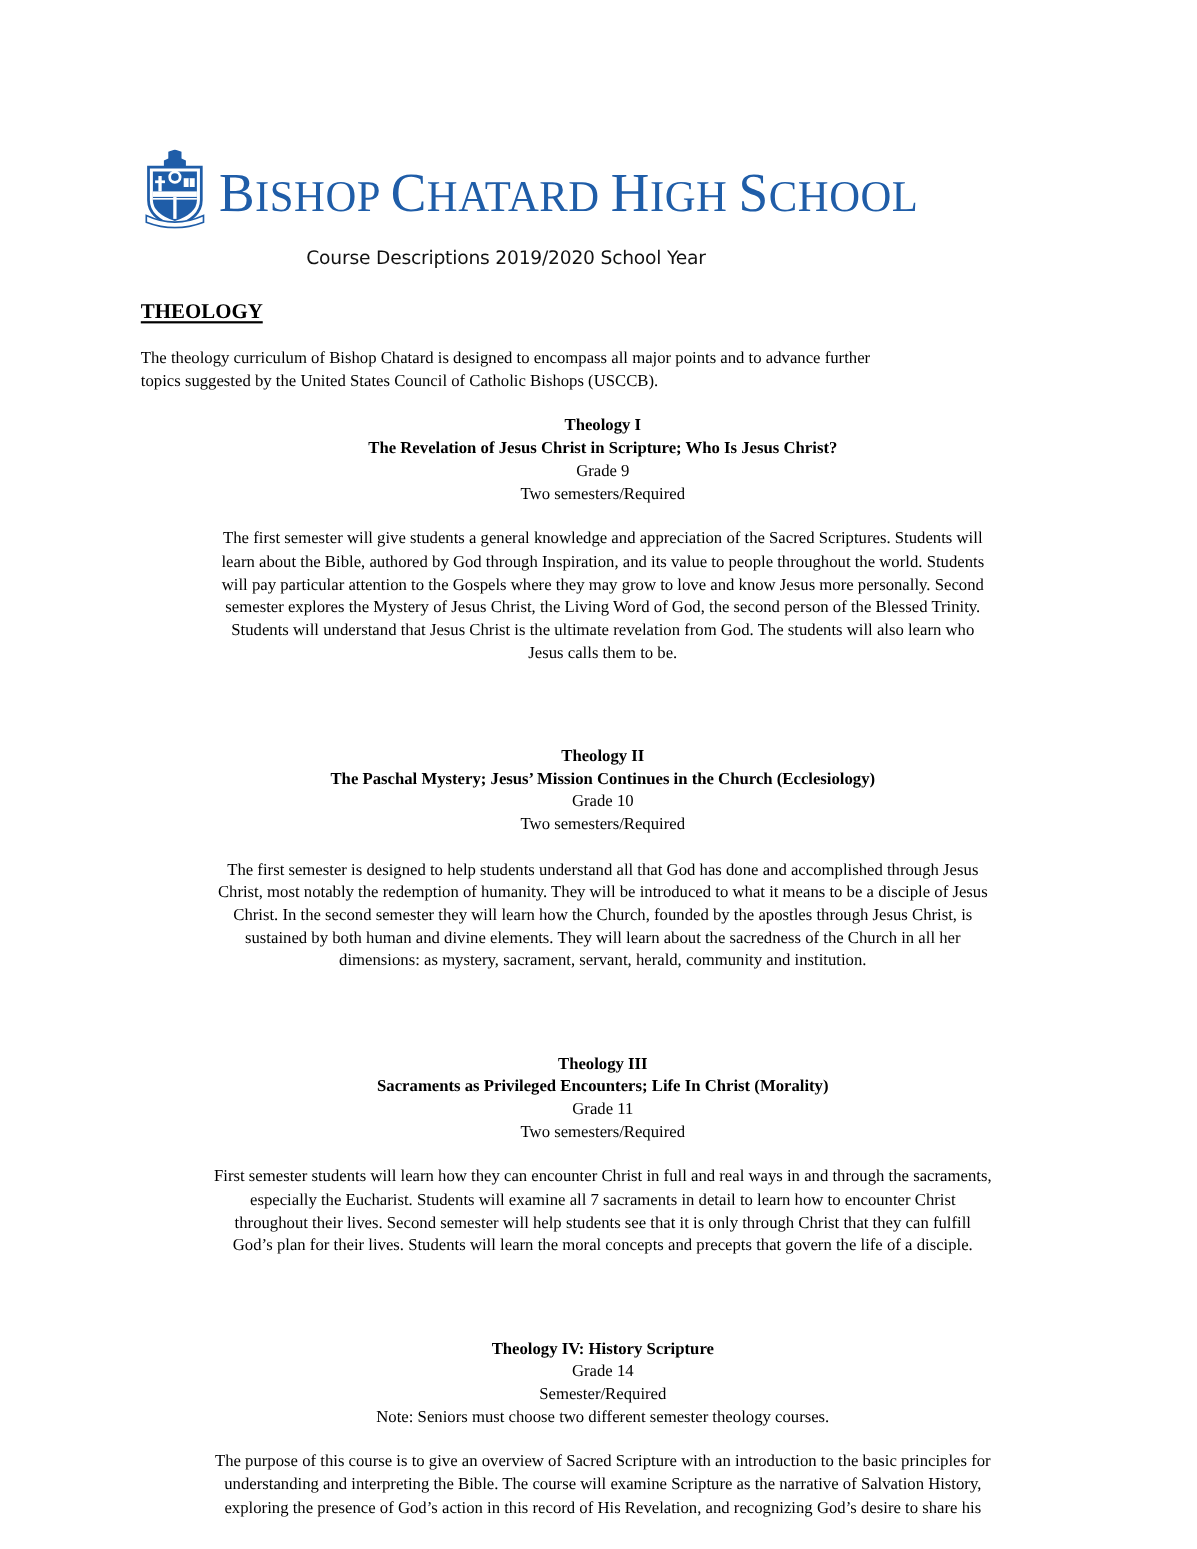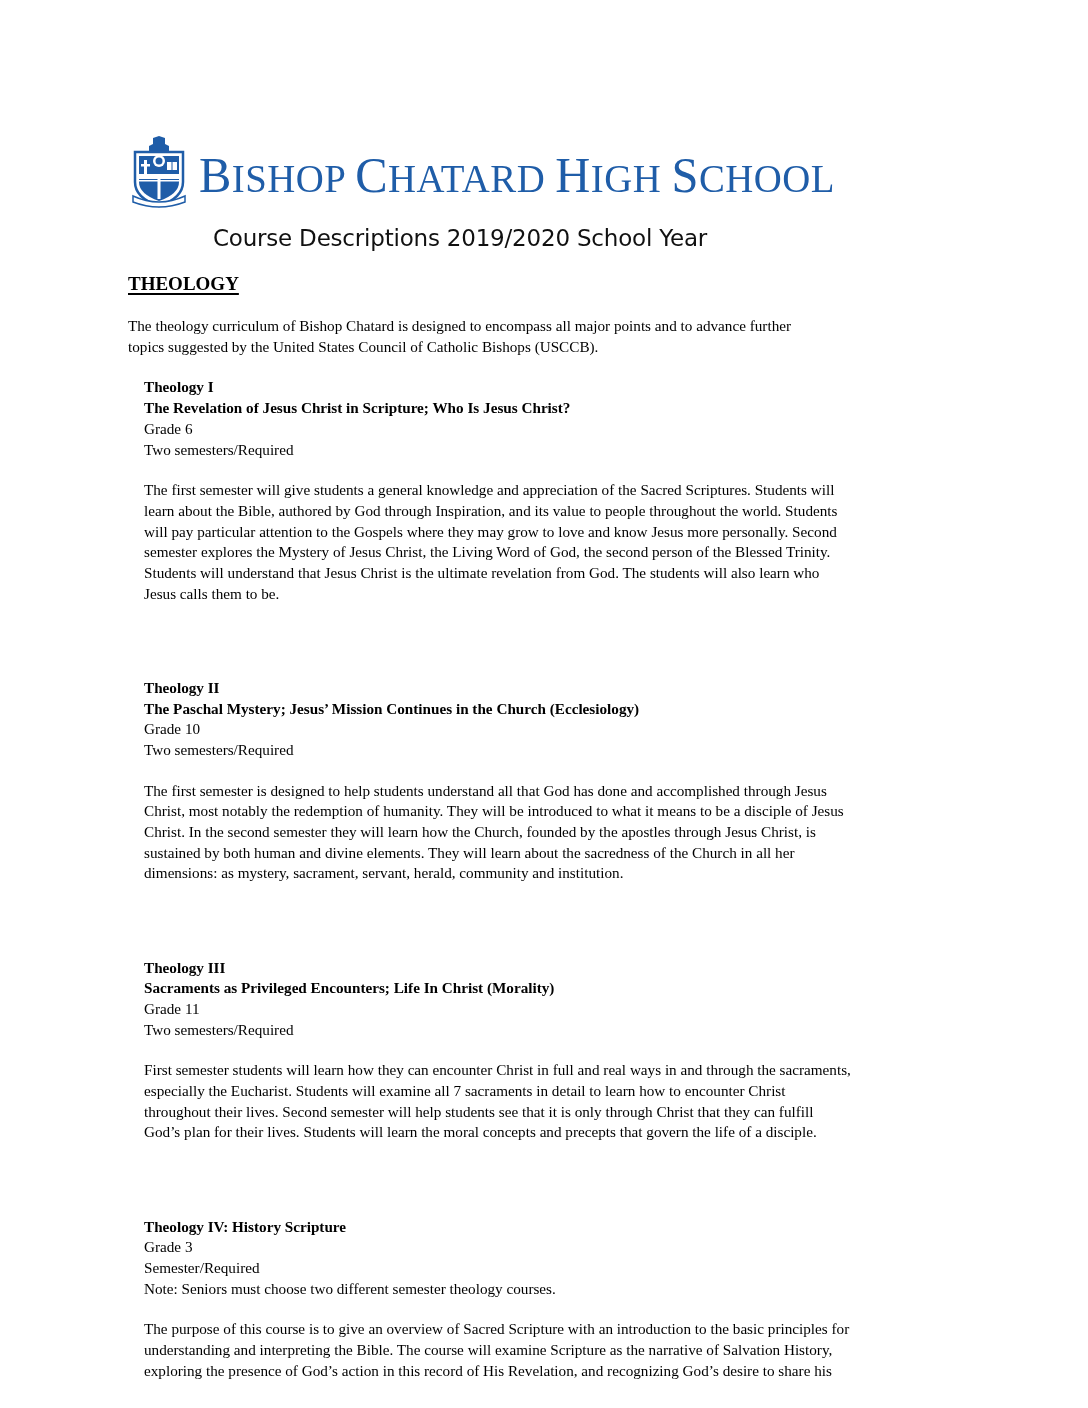--- a/index.html
+++ b/index.html
@@ -54,21 +54,21 @@
     .wordmark .sc {
       font-size: 40px;
     }
     .doc-title {
       position: absolute;
       left: 0;
       width: 920px;
       top: 225px;
       text-align: center;
       font-family: "DejaVu Sans", "Liberation Sans", sans-serif;
-      font-size: 23px;
+      font-size: 17px;
       color: #111111;
       letter-spacing: -0.2px;
     }
     .content {
       position: absolute;
       left: 128px;
       top: 272px;
       width: 840px;
       font-size: 15.2px;
       line-height: 20.7px;
@@ -81,20 +81,21 @@
       text-decoration-thickness: 2px;
       margin: 0 0 20px 0;
       line-height: 24px;
     }
     .intro {
       font-weight: normal;
       margin: 0 0 20px 0;
     }
     .course {
       margin: 16px;
+      text-align: center;
     }
     .course .name,
     .course .subtitle {
       font-weight: bold;
     }
     .course .meta, .course .name, .course .subtitle, .course .note {
       display: block;
     }
     .course .desc {
       margin-top: 20px;
@@ -149,21 +150,21 @@
     <div class="section-heading">THEOLOGY</div>
 
     <div class="intro">
       <span class="line">The theology curriculum of Bishop Chatard is designed to encompass all major points and to advance further</span>
       <span class="line">topics suggested by the United States Council of Catholic Bishops (USCCB).</span>
     </div>
 
     <div class="course">
       <span class="name line">Theology I</span>
       <span class="subtitle line">The Revelation of Jesus Christ in Scripture; Who Is Jesus Christ?</span>
-      <span class="meta line">Grade 6</span>
+      <span class="meta line">Grade 9</span>
       <span class="meta line">Two semesters/Required</span>
       <div class="desc">
         <span class="line">The first semester will give students a general knowledge and appreciation of the Sacred Scriptures.  Students will</span>
         <span class="line">learn about the Bible, authored by God through Inspiration, and its value to people throughout the world.  Students</span>
         <span class="line">will pay particular attention to the Gospels where they may grow to love and know Jesus more personally. Second</span>
         <span class="line">semester explores the Mystery of Jesus Christ, the Living Word of God, the second person of the Blessed Trinity.</span>
         <span class="line">Students will understand that Jesus Christ is the ultimate revelation from God. The students will also learn who</span>
         <span class="line">Jesus calls them to be.</span>
       </div>
     </div>
@@ -196,21 +197,21 @@
         <span class="line">especially the Eucharist.  Students will examine all 7 sacraments in detail to learn how to encounter Christ</span>
         <span class="line">throughout their lives.  Second semester will help students see that it is only through Christ that they can fulfill</span>
         <span class="line">God’s plan for their lives.  Students will learn the moral concepts and precepts that govern the life of a disciple.</span>
       </div>
     </div>
 
     <div class="gap-2"></div>
 
     <div class="course">
       <span class="name line">Theology IV:  History Scripture</span>
-      <span class="meta line">Grade 3</span>
+      <span class="meta line">Grade 14</span>
       <span class="meta line">Semester/Required</span>
       <span class="note line">Note:  Seniors must choose two different semester theology courses.</span>
       <div class="desc">
         <span class="line">The purpose of this course is to give an overview of Sacred Scripture with an introduction to the basic principles for</span>
         <span class="line">understanding and interpreting the Bible. The course will examine Scripture as the narrative of Salvation History,</span>
         <span class="line">exploring the presence of God’s action in this record of His Revelation, and recognizing God’s desire to share his</span>
       </div>
     </div>
   </div>
 </div>

